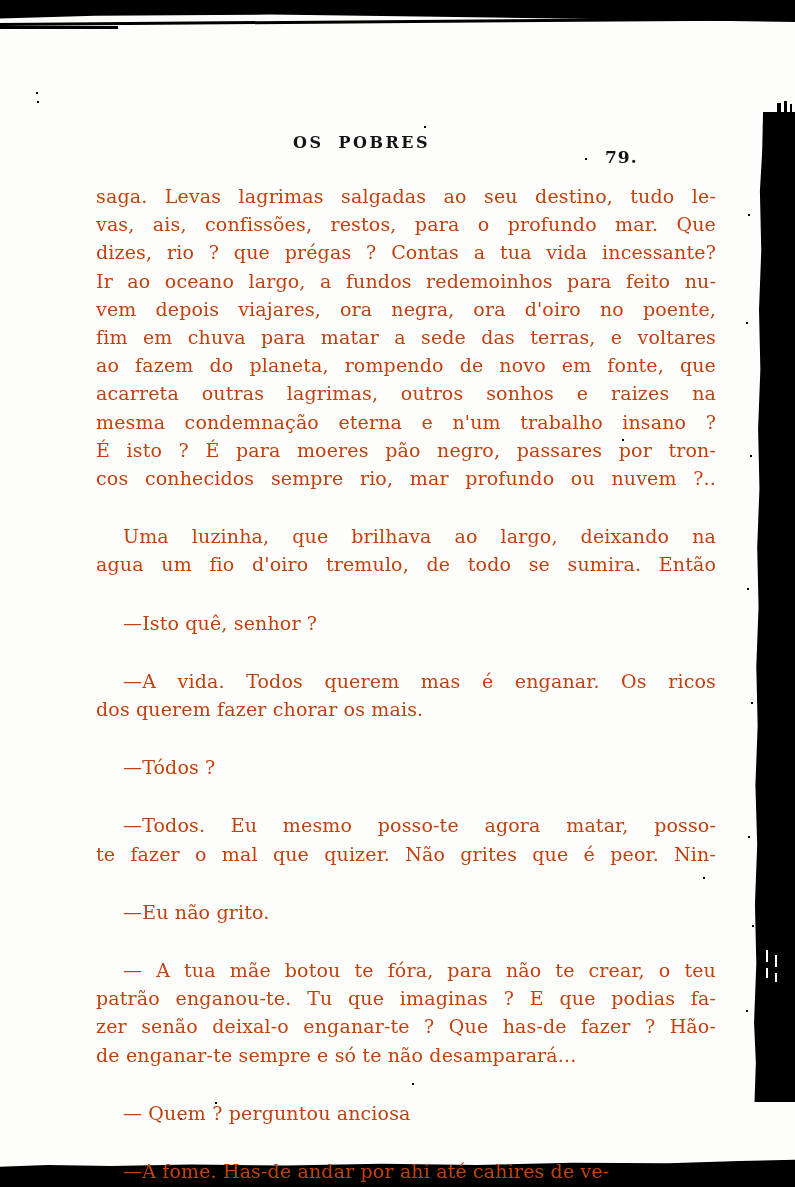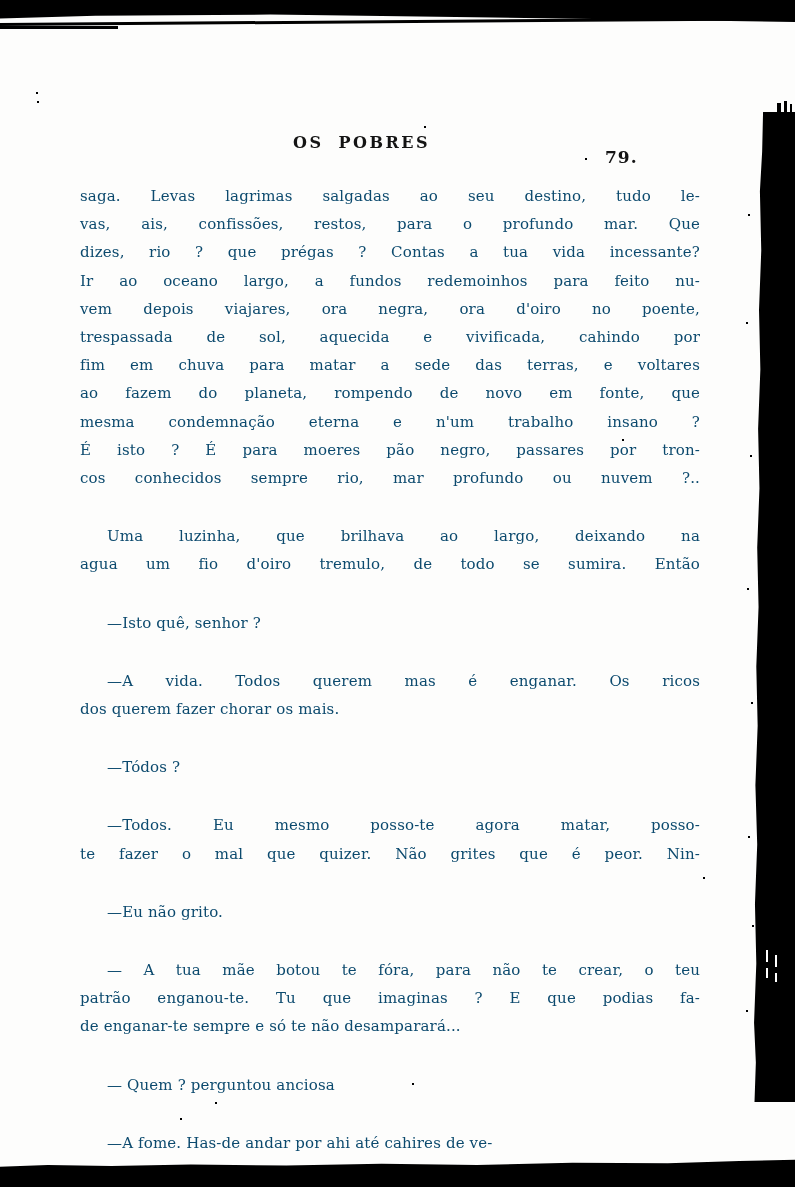--- a/index.html
+++ b/index.html
@@ -45,22 +45,22 @@
       710px 918px #000, 376px 991px #000, 144px 1026px #000, 179px 1010px #000;
   }
   
   .running-head{position:absolute;top:133px;left:0;width:795px;height:24px;color:#141414;}
   .head-title{
     position:absolute;left:293px;top:0;font-size:16px;font-weight:bold;
     letter-spacing:2.5px;word-spacing:7px;
   }
   .head-folio{position:absolute;left:605px;top:-1px;font-size:17px;font-weight:bold;letter-spacing:1px;margin-top:15px;}
   .text-block{
-    position:absolute;left:80px;top:182px;width:620px;color:#0c4a6e;
-    font-size:15px;line-height:28.2px;letter-spacing:0.15px;
+    position:absolute;left:96px;top:182px;width:620px;color:#c2410c;
+    font-size:19px;line-height:28.2px;letter-spacing:0.15px;
   }
   .line{white-space:nowrap;text-align:left;}
   .line.just{white-space:normal;text-align:justify;text-align-last:justify;}
   .line.indent{padding-left:27px;margin-top:30px;}
 </style>
 </head>
 <body>
 
 <div class="page">
 
@@ -82,35 +82,36 @@
     <span class="head-title">OS POBRES</span>
     <span class="head-folio">79.</span>
   </div>
 
   <div class="text-block">
       <div class="line just">saga. Levas lagrimas salgadas ao seu destino, tudo le-</div>
       <div class="line just">vas, ais, confissões, restos, para o profundo mar. Que</div>
       <div class="line just">dizes, rio ? que prégas ? Contas a tua vida incessante?</div>
       <div class="line just">Ir ao oceano largo, a fundos redemoinhos para feito nu-</div>
       <div class="line just">vem depois viajares, ora negra, ora d'oiro no poente,</div>
-      <div class="line just">trespassada de sol, aquecida e vivificada, cahindo por</div>
       <div class="line just">fim em chuva para matar a sede das terras, e voltares</div>
       <div class="line just">ao fazem do planeta, rompendo de novo em fonte, que</div>
+      <div class="line just">acarreta outras lagrimas, outros sonhos e raizes na</div>
       <div class="line just">mesma condemnação eterna e n'um trabalho insano ?</div>
       <div class="line just">É isto ? É para moeres pão negro, passares por tron-</div>
       <div class="line just">cos conhecidos sempre rio, mar profundo ou nuvem ?..</div>
       <div class="line indent just">Uma luzinha, que brilhava ao largo, deixando na</div>
       <div class="line just">agua um fio d'oiro tremulo, de todo se sumira. Então</div>
       <div class="line indent">—Isto quê, senhor ?</div>
       <div class="line indent just">—A vida. Todos querem mas é enganar. Os ricos</div>
       <div class="line">dos querem fazer chorar os mais.</div>
       <div class="line indent">—Tódos ?</div>
       <div class="line indent just">—Todos. Eu mesmo posso-te agora matar, posso-</div>
       <div class="line just">te fazer o mal que quizer. Não grites que é peor. Nin-</div>
       <div class="line indent">—Eu não grito.</div>
       <div class="line indent just">— A tua mãe botou te fóra, para não te crear, o teu</div>
       <div class="line just">patrão enganou-te. Tu que imaginas ? E que podias fa-</div>
+      <div class="line just">zer senão deixal-o enganar-te ? Que has-de fazer ? Hão-</div>
       <div class="line">de enganar-te sempre e só te não desamparará...</div>
       <div class="line indent">— Quem ? perguntou anciosa</div>
       <div class="line indent">—A fome. Has-de andar por ahi até cahires de ve-</div>
     </div>
 
 </div>
 
 </body></html>

